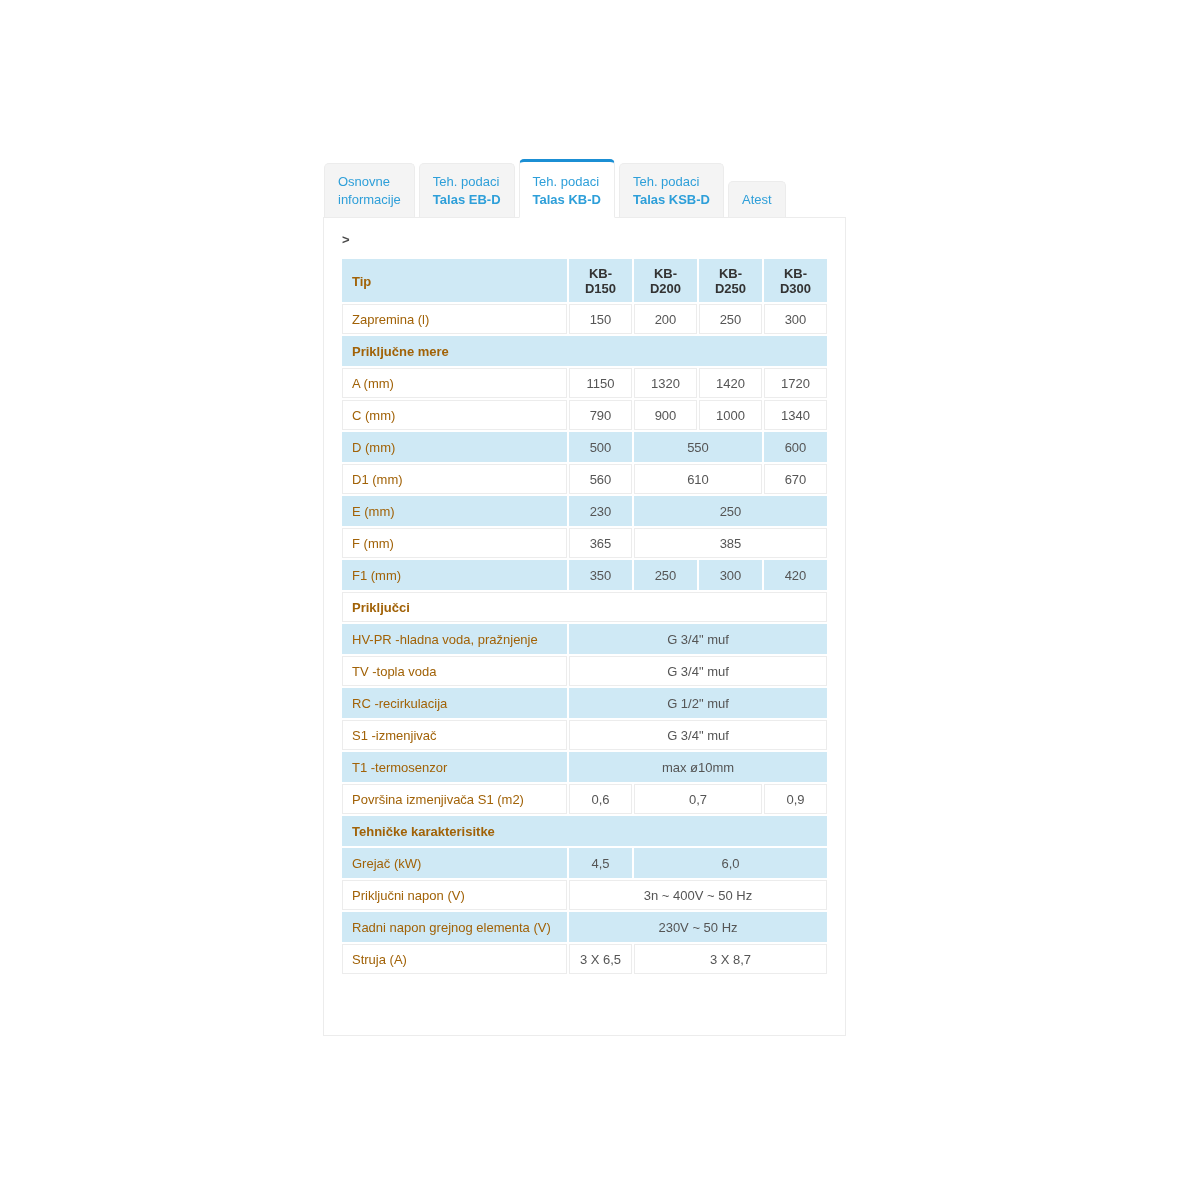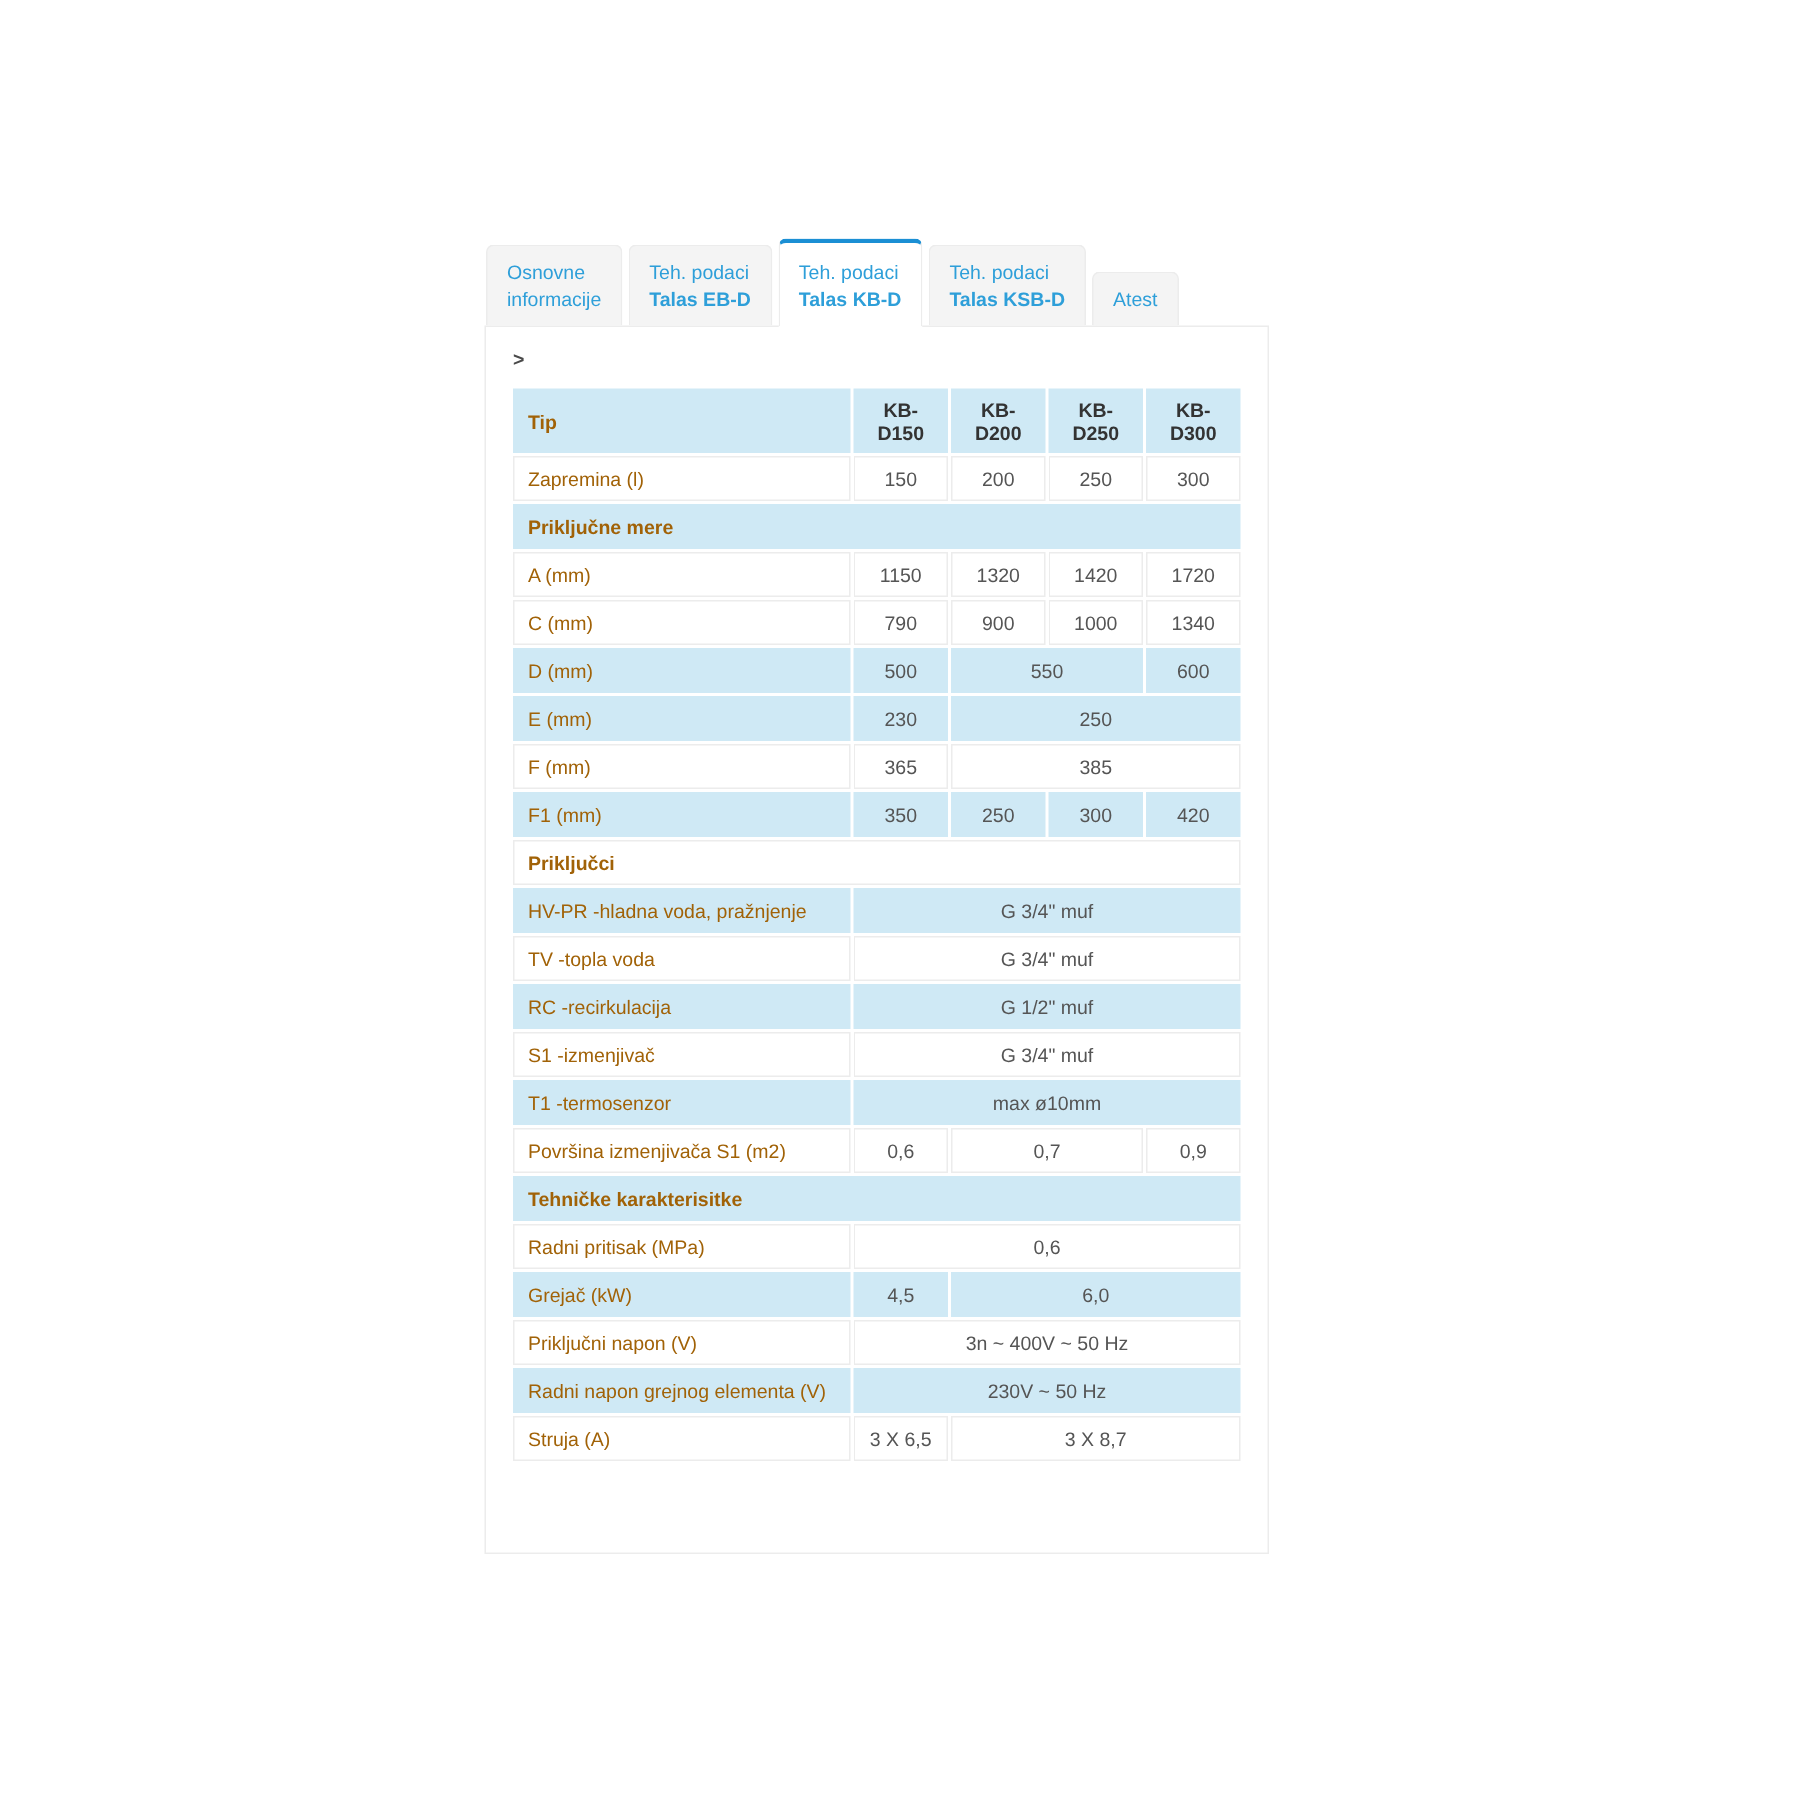--- a/index.html
+++ b/index.html
@@ -167,20 +167,26 @@
               <td class="val">900</td>
               <td class="val">1000</td>
               <td class="val">1340</td>
             </tr>
             <tr class="shaded data">
               <td class="label">D (mm)</td>
               <td class="val">500</td>
               <td class="val" colspan="2">550</td>
               <td class="val">600</td>
             </tr>
+            <tr class="plain data">
+              <td class="label">D1 (mm)</td>
+              <td class="val">560</td>
+              <td class="val" colspan="2">610</td>
+              <td class="val">670</td>
+            </tr>
             <tr class="shaded data">
               <td class="label">E (mm)</td>
               <td class="val">230</td>
               <td class="val" colspan="3">250</td>
             </tr>
             <tr class="plain data">
               <td class="label">F (mm)</td>
               <td class="val">365</td>
               <td class="val" colspan="3">385</td>
             </tr>
@@ -216,24 +222,20 @@
             </tr>
             <tr class="plain data">
               <td class="label">Površina izmenjivača S1 (m2)</td>
               <td class="val">0,6</td>
               <td class="val" colspan="2">0,7</td>
               <td class="val">0,9</td>
             </tr>
             <tr class="shaded section">
               <td class="label" colspan="5">Tehničke karakterisitke</td>
             </tr>
-            <tr class="plain data">
-              <td class="label">Radni pritisak (MPa)</td>
-              <td class="val" colspan="4">0,6</td>
-            </tr>
             <tr class="shaded data">
               <td class="label">Grejač (kW)</td>
               <td class="val">4,5</td>
               <td class="val" colspan="3">6,0</td>
             </tr>
             <tr class="plain data">
               <td class="label">Priključni napon (V)</td>
               <td class="val" colspan="4">3n ~ 400V ~ 50 Hz</td>
             </tr>
             <tr class="shaded data">

